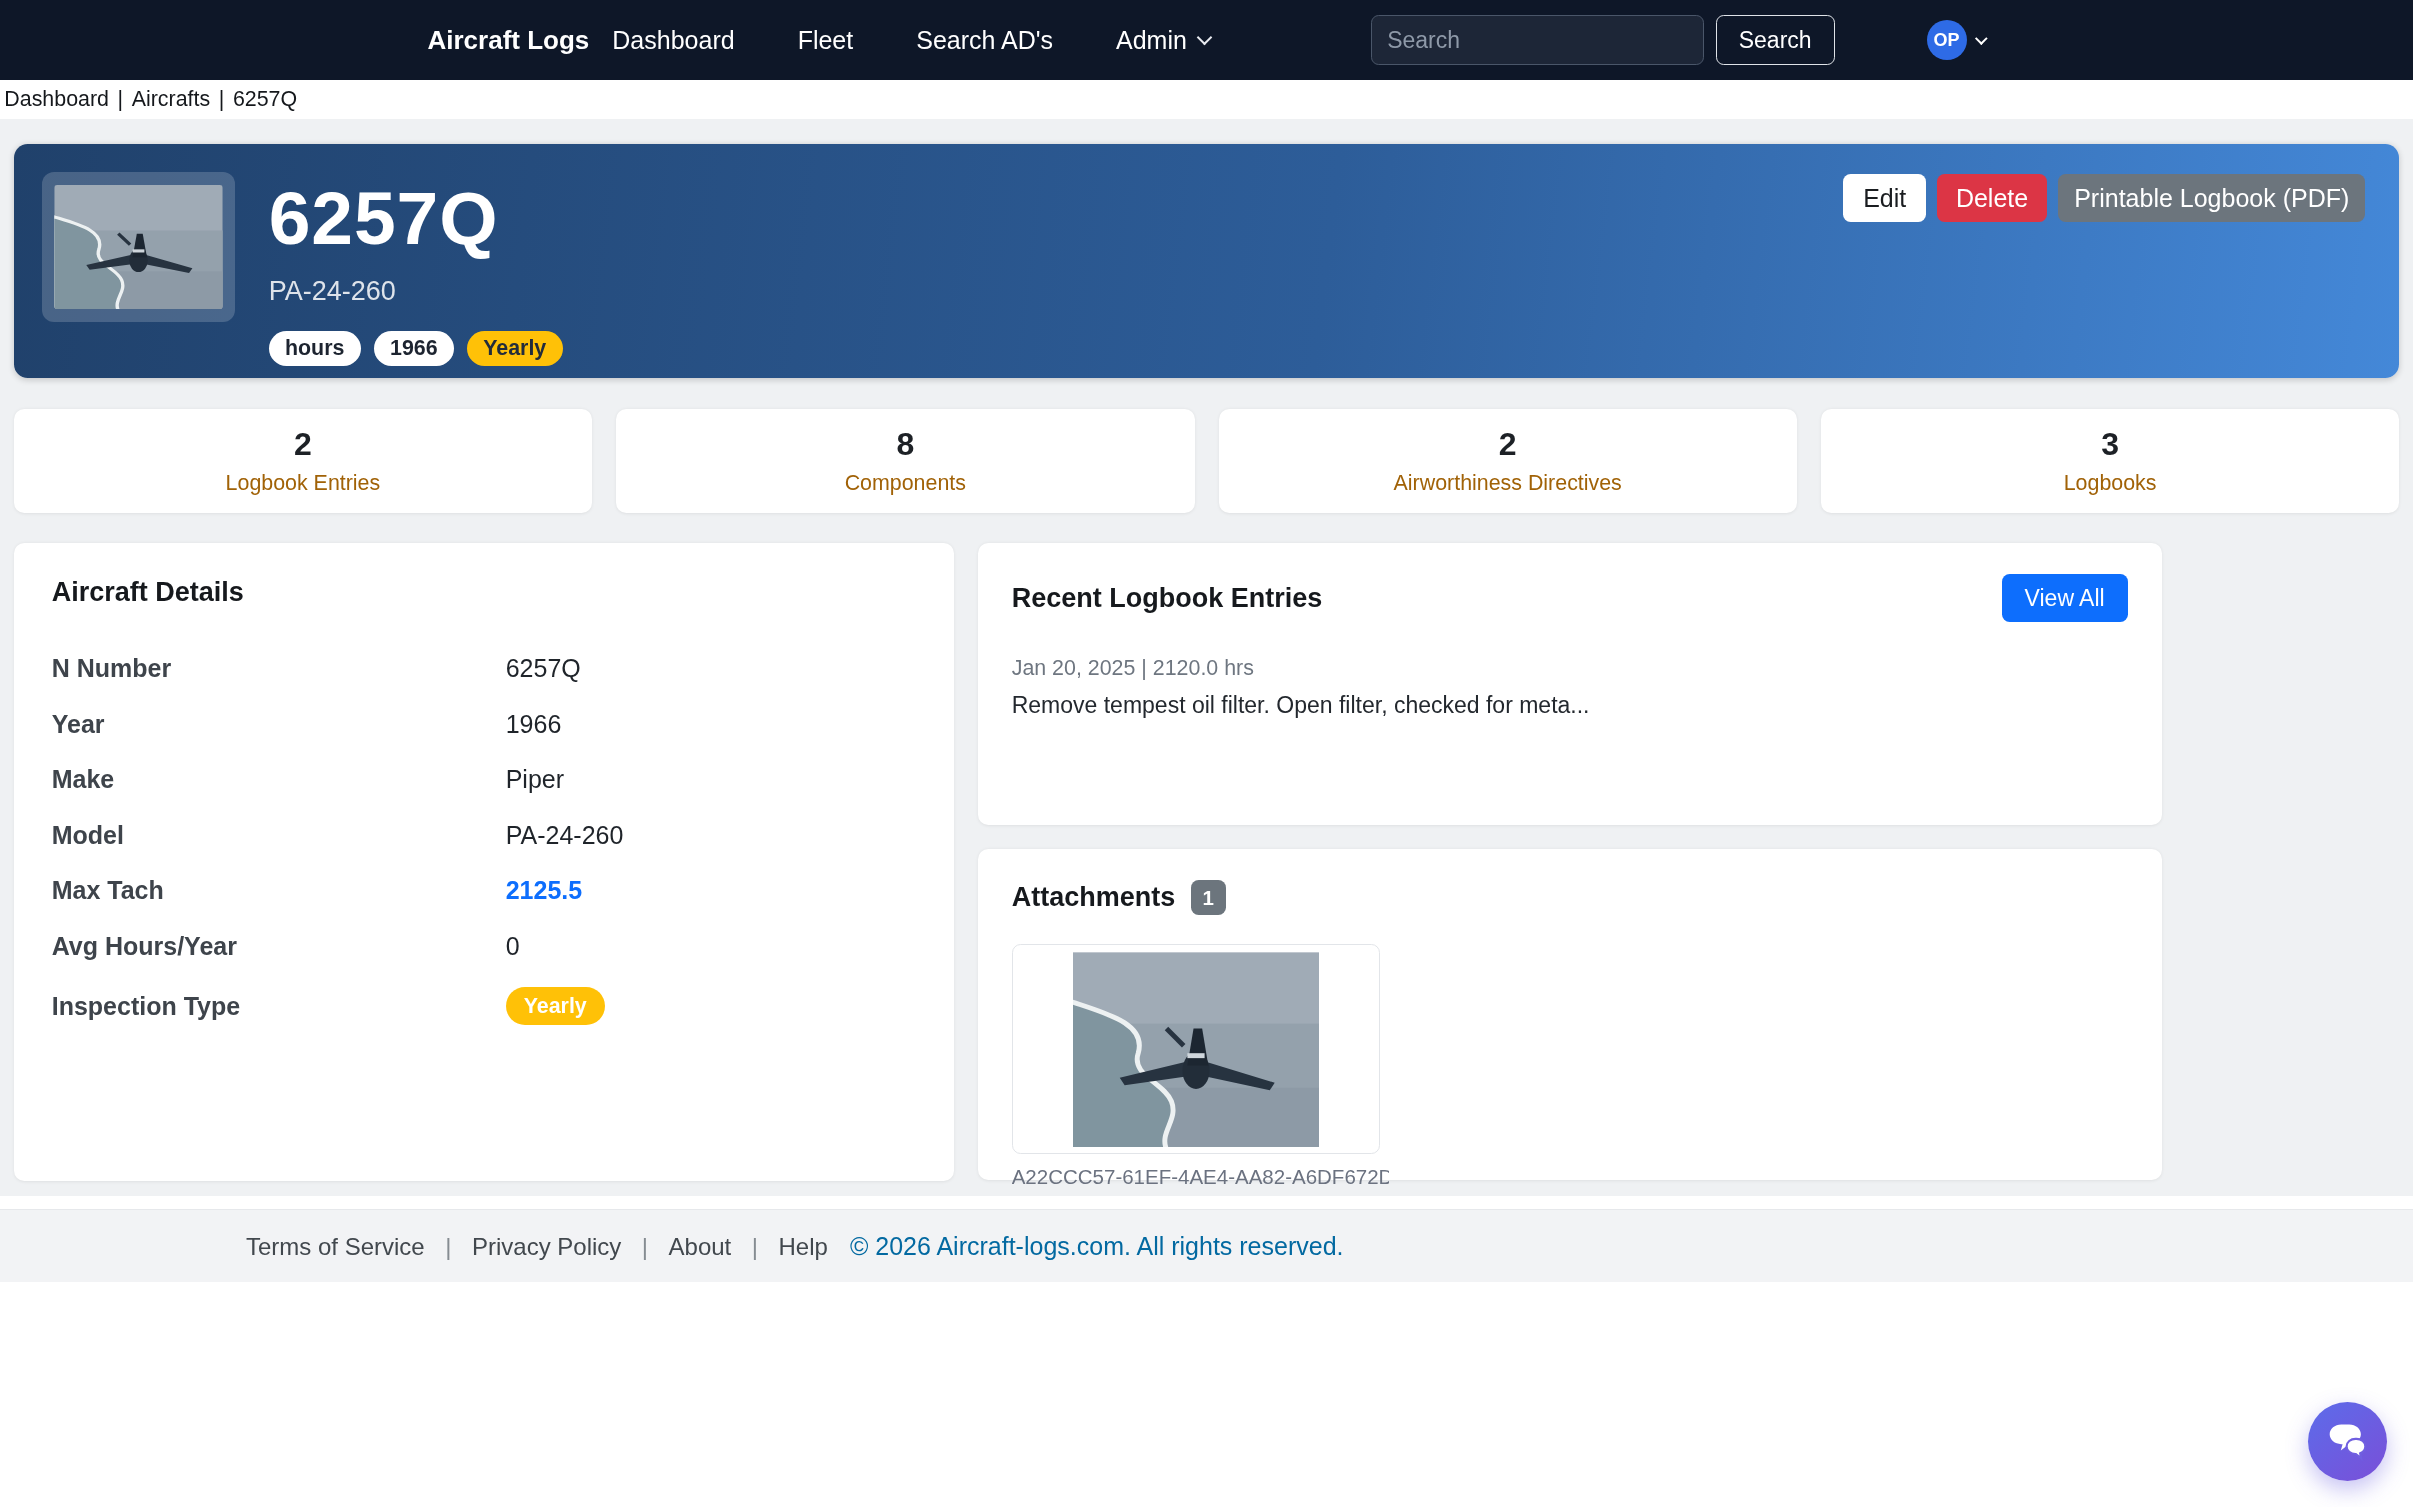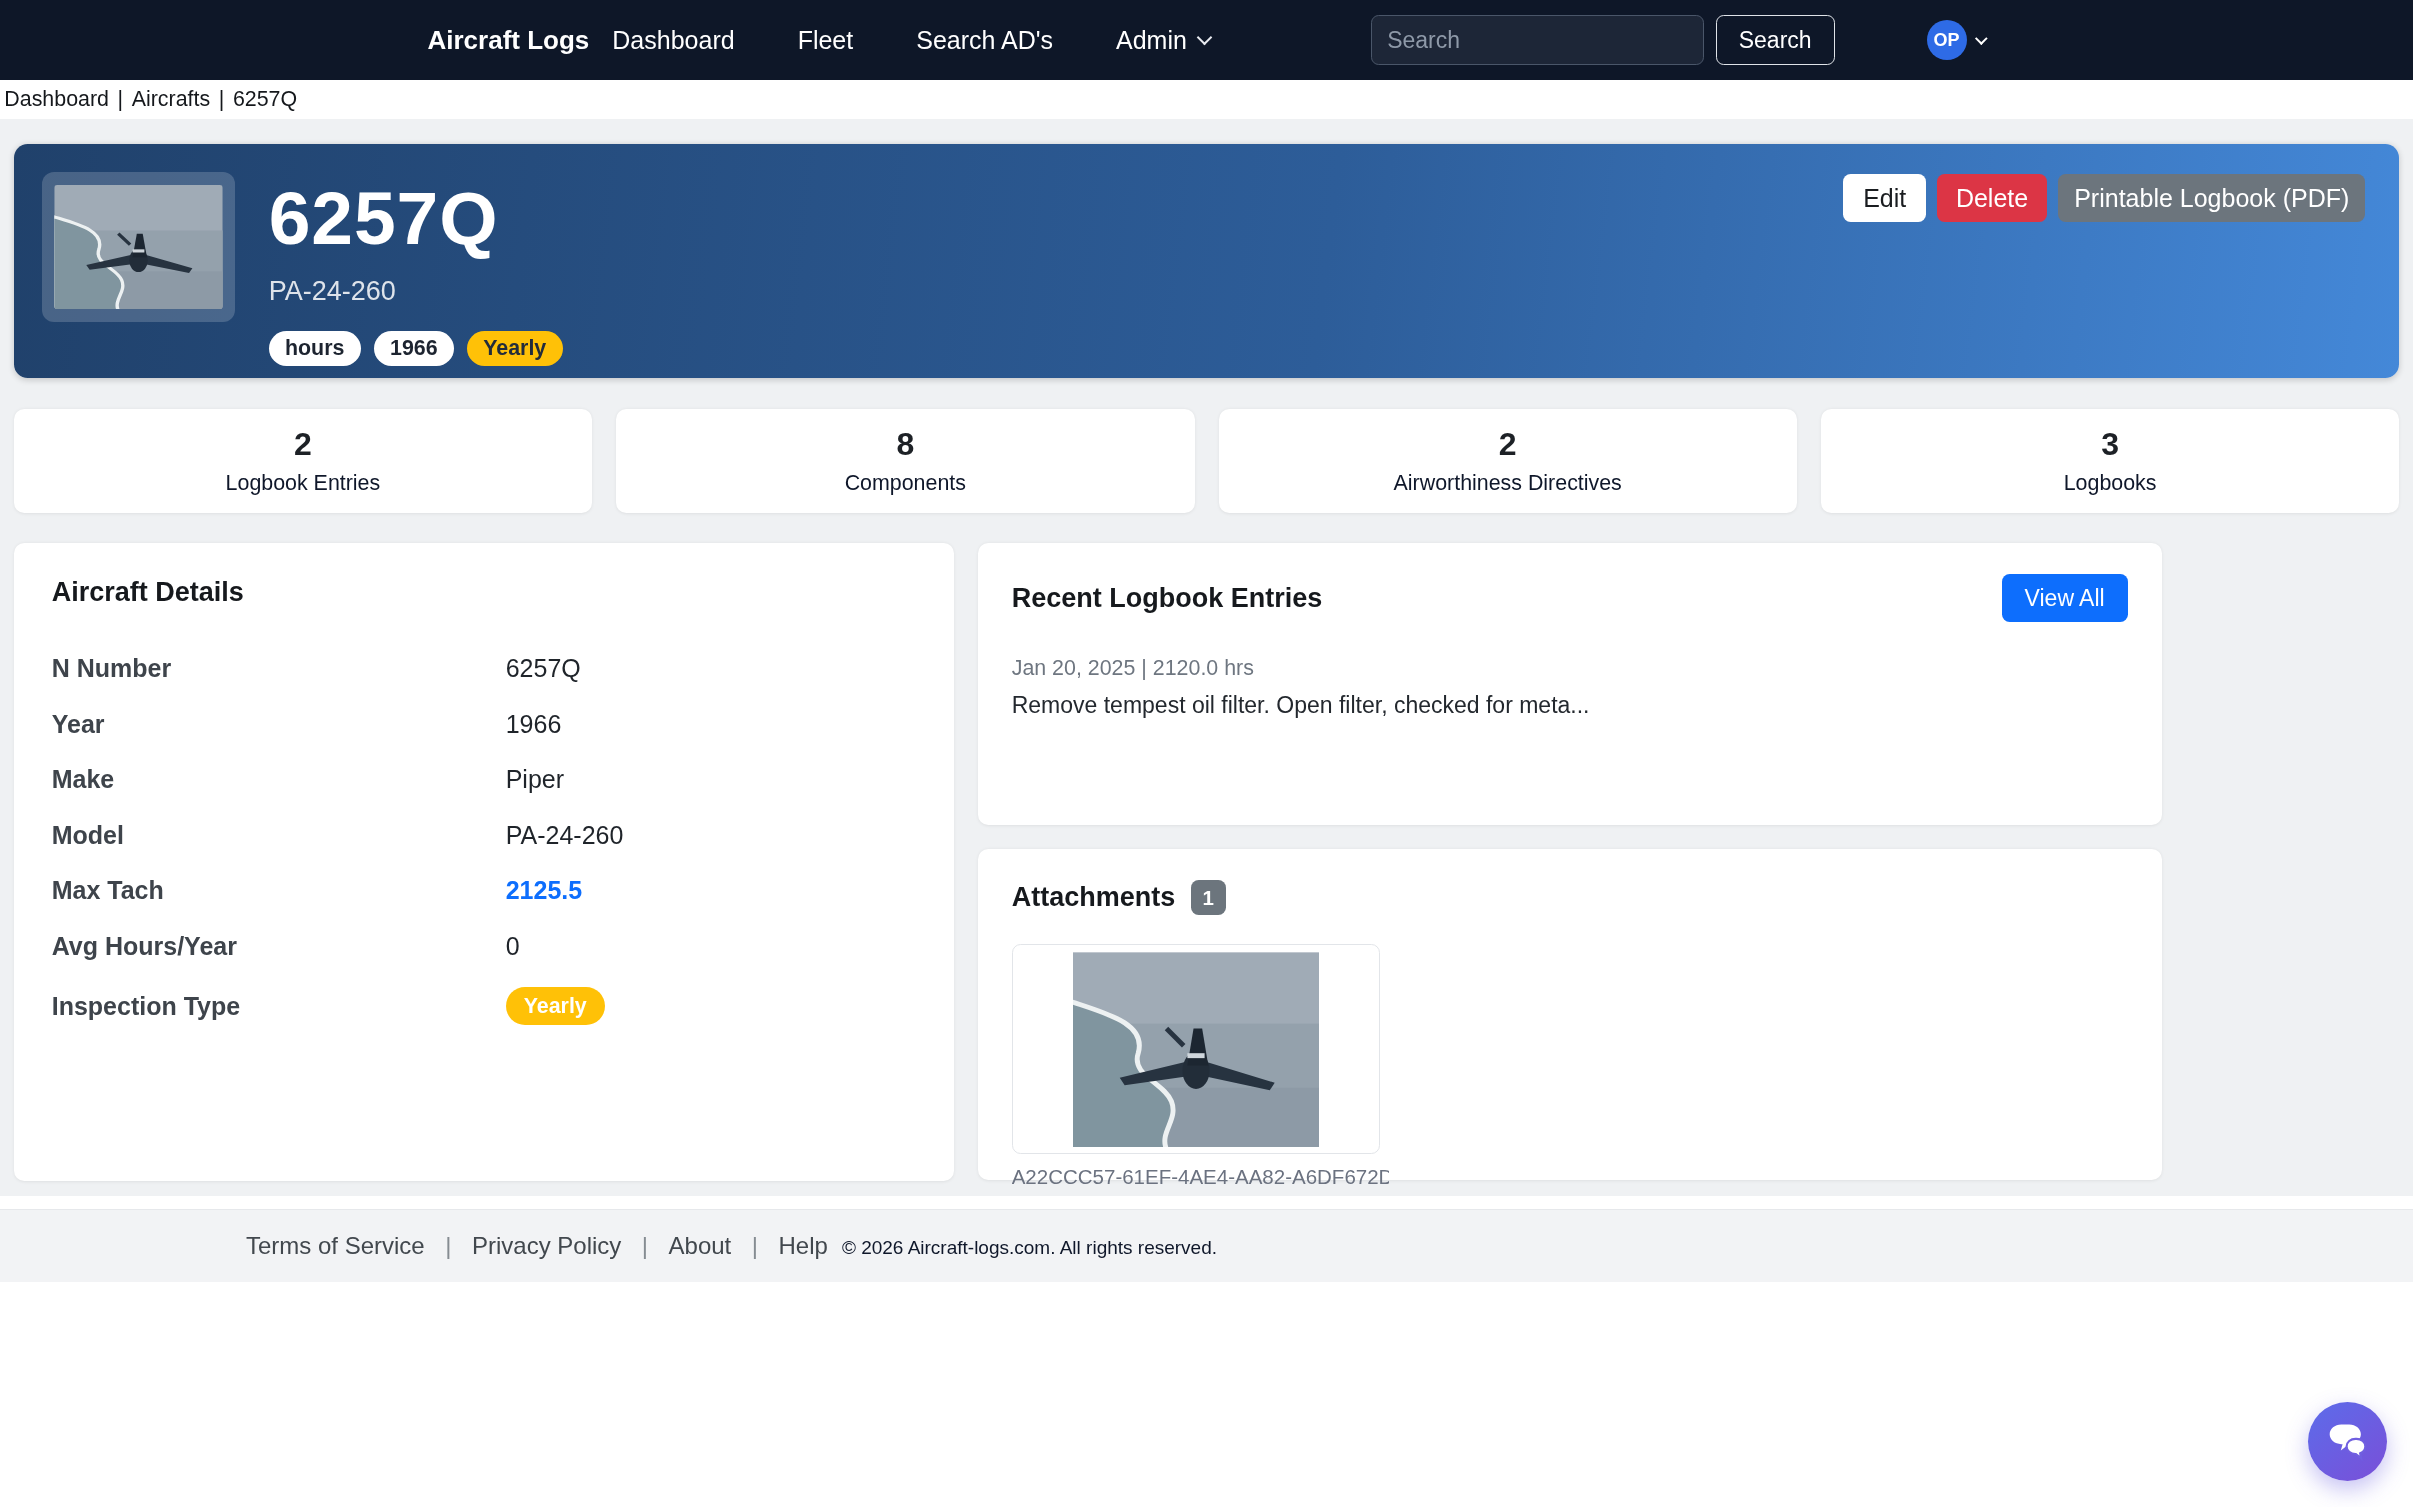--- a/index.html
+++ b/index.html
@@ -94,21 +94,21 @@
   .btn-pdf { background: #6c757d; color: #fff; padding: 0 16px; }
 
   
   .stats { display: flex; gap: 24px; margin-top: 31px; }
   .stat-card {
     flex: 1; height: 104px; background: #fff; border-radius: 10.3px;
     box-shadow: 0 0.9px 3.4px rgba(0,0,0,.07);
     display: flex; flex-direction: column; align-items: center; justify-content: center;
   }
   .stat-value { font-size: 32px; font-weight: 700; color: #1d2126; }
-  .stat-label { font-size: 21.4px; color: #0f172a; margin-top: 7.7px; }
+  .stat-label { font-size: 21.4px; color: #a16207; margin-top: 7.7px; }
 
   
   .grid { display: flex; gap: 24px; margin-top: 30px; align-items: flex-start; }
   .panel { background: #fff; border-radius: 10.3px; box-shadow: 0 0.9px 3.4px rgba(0,0,0,.07); }
   .panel-details { width: 940px; height: 638px; padding: 34px 38px; }
   .col-right { width: 1184px; display: flex; flex-direction: column; gap: 24px; }
   .panel-logbook { height: 282px; padding: 31px 34px; }
   .panel-attach { height: 331px; padding: 31px 34px; }
   .panel-heading { font-size: 27px; font-weight: 700; color: #16191d; }
 
@@ -150,21 +150,21 @@
                  white-space: nowrap; overflow: hidden; }
 
   
   .footer {
     margin-top: 13px; height: 73px; background: #f2f3f5; border-top: 0.9px solid #e6e8eb;
     display: flex; align-items: center; padding-left: 246px;
   }
   .footer-inner { display: flex; align-items: baseline; }
   .footer-link { font-size: 24px; color: #42484e; cursor: pointer; }
   .footer-sep { font-size: 24px; color: #868c92; margin: 0 20.5px; }
-  .footer-copy { font-size: 19px; color: #0f172a; margin-left: 14px; }
+  .footer-copy { font-size: 25px; color: #0369a1; margin-left: 22px; }
 
   
   .chat-fab {
     position: absolute; right: 26px; bottom: 26px;
     width: 79px; height: 79px; border-radius: 50%;
     background: linear-gradient(140deg, #5c6cea 0%, #7a4fd8 100%);
     box-shadow: 0 8.6px 22px rgba(92,80,220,.35);
     display: flex; align-items: center; justify-content: center; cursor: pointer;
     border: none;
   }

